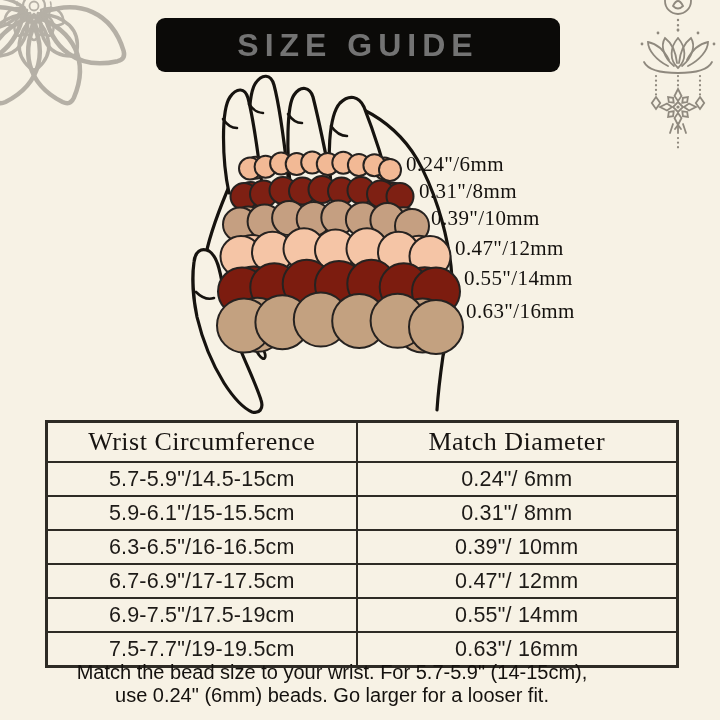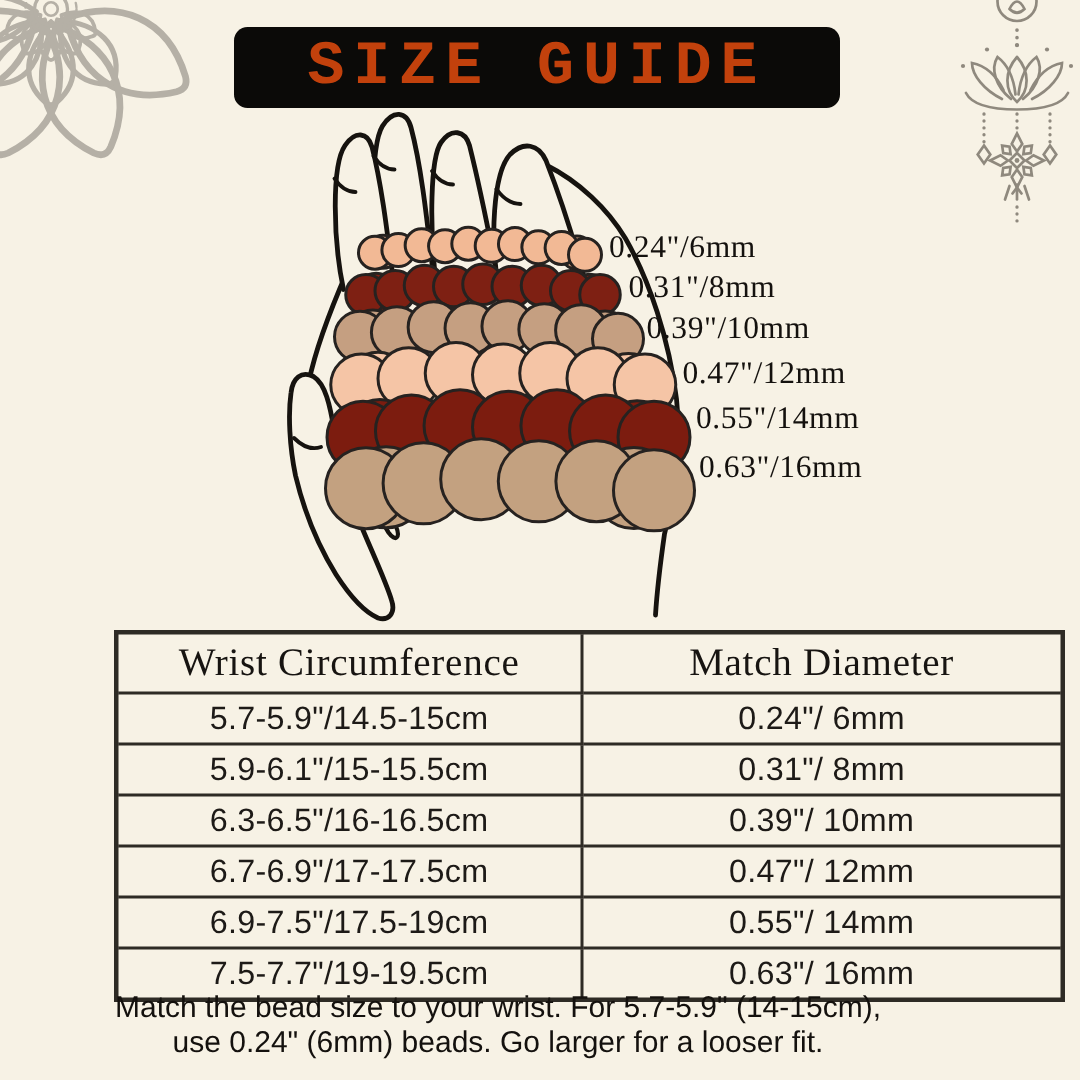--- a/index.html
+++ b/index.html
@@ -7,35 +7,34 @@
     width:720px;height:720px;position:relative;overflow:hidden;
     background:#f7f2e5;
     font-family:"Liberation Sans", sans-serif;
   }
   .banner{
     position:absolute;left:156px;top:18px;width:404px;height:54px;
     background:#0b0a08;border-radius:9px;
     display:flex;align-items:center;justify-content:center;
   }
   .banner .title{
-    font-family:Liberation Mono, monospace;
-    font-weight:bold;font-size:41px;letter-spacing:6px;color:#c2410c;
+    font-family:Liberation Sans, sans-serif;
+    font-weight:bold;font-size:32px;letter-spacing:6px;color:#737373;
     white-space:nowrap;
   }
   #scene{position:absolute;left:0;top:0;}
   .bead-label{
     position:absolute;
     font-family:"Liberation Serif", serif;
     font-size:21px;color:#14110e;letter-spacing:0.4px;white-space:nowrap;
   }
   table.size-table{
     position:absolute;left:45px;top:420px;width:631px;
     border-collapse:collapse;table-layout:fixed;
     background:transparent;
-    margin-left:31px;
   }
   table.size-table col.c1{width:310px;}
   table.size-table col.c2{width:321px;}
   table.size-table th{
     font-family:"Liberation Serif", serif;font-weight:normal;
     font-size:26px;color:#171411;height:36px;
     border:2px solid #2e2b25;text-align:center;vertical-align:middle;
     letter-spacing:0.5px;
   }
   table.size-table td{

